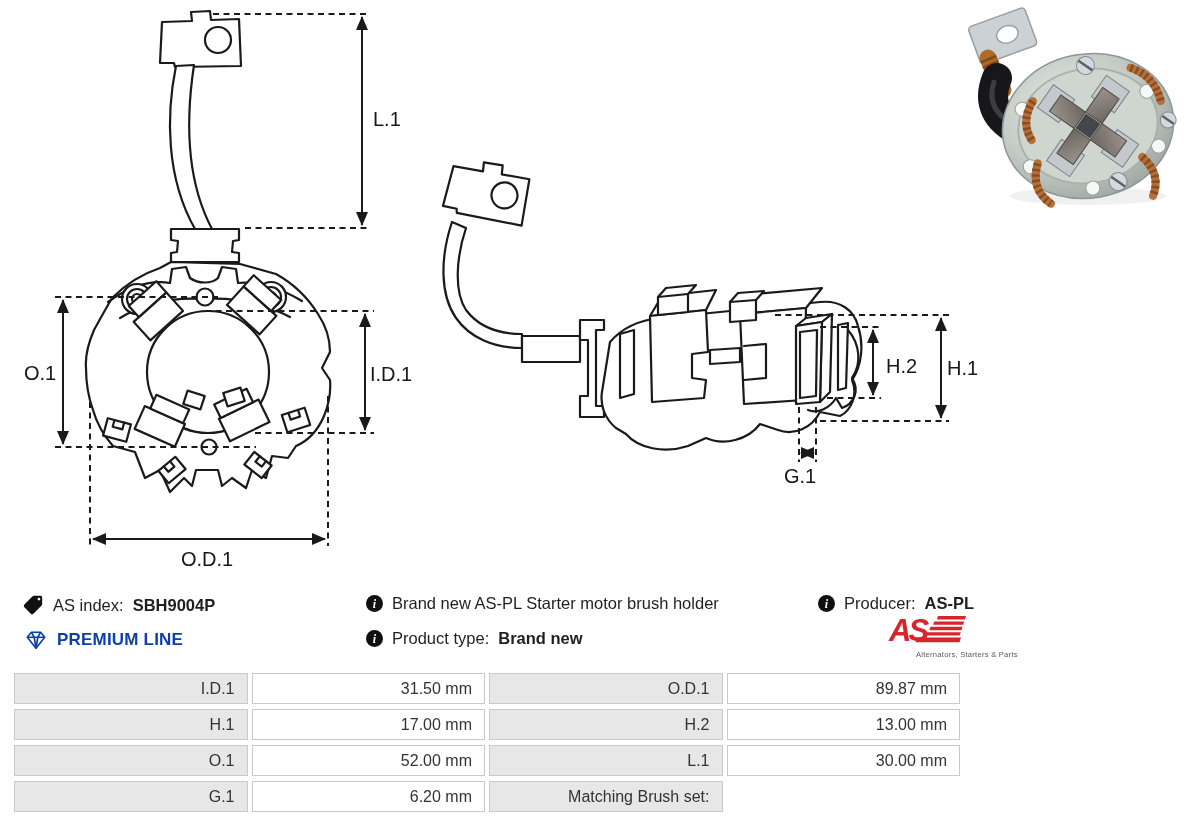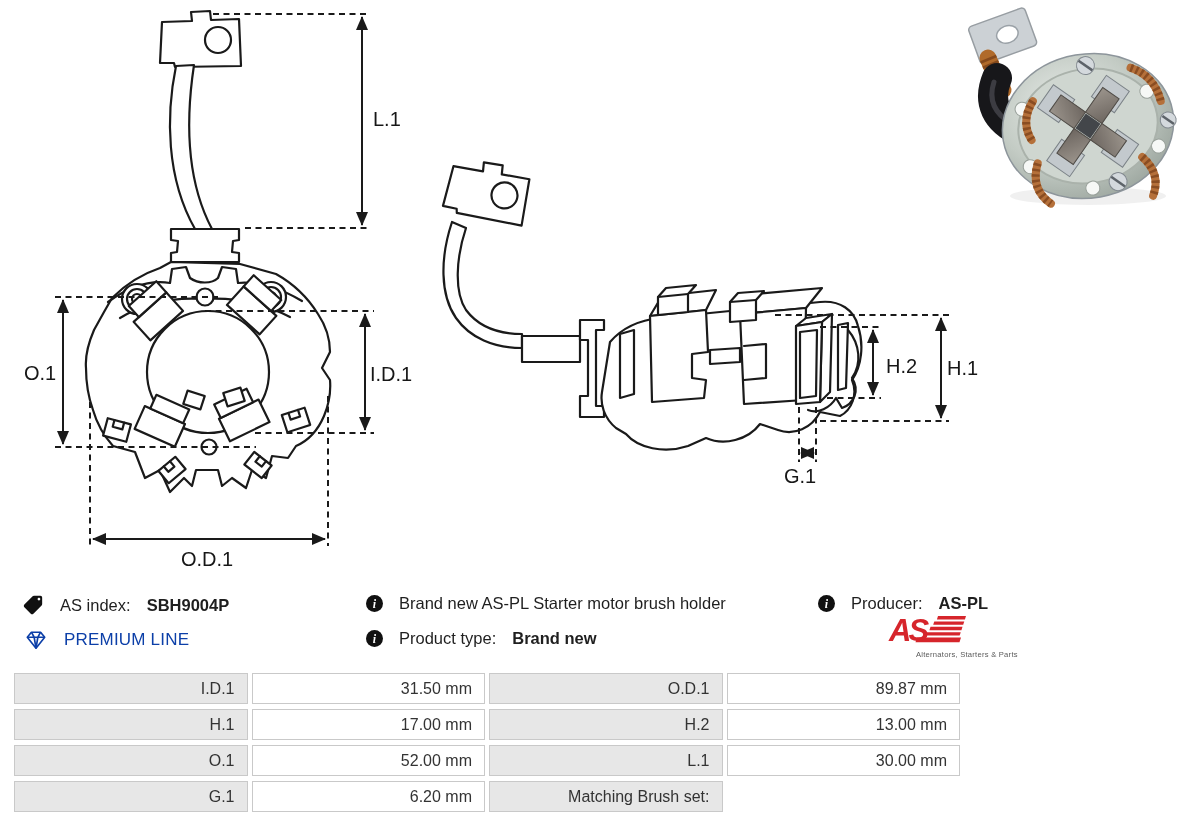--- a/index.html
+++ b/index.html
@@ -6,26 +6,26 @@
   .page{position:relative;width:1188px;height:824px;background:#fff;overflow:hidden;
         font-family:"Liberation Sans",sans-serif;}
   svg.art{position:absolute;left:0;top:0;}
   
   .s{stroke:#1a1a1a;stroke-width:2.2;fill:none;stroke-linejoin:round;stroke-linecap:round;}
   .w{fill:#fff;}
   .d{stroke:#1a1a1a;stroke-width:2;fill:none;stroke-dasharray:6 4.5;}
   .a{stroke:#1a1a1a;stroke-width:2;fill:none;}
   .t{font-family:"Liberation Sans",sans-serif;font-size:20px;fill:#171717;}
   
-  .info-item{position:absolute;display:flex;align-items:center;gap:16px;font-size:16.5px;color:#1f1f1f;white-space:nowrap;}
+  .info-item{position:absolute;display:flex;align-items:center;gap:9px;font-size:16.5px;color:#1f1f1f;white-space:nowrap;}
   .info-item .bold{font-weight:700;}
   .ibadge{flex:0 0 auto;width:17px;height:17px;border-radius:50%;background:#101010;color:#fff;
           display:inline-flex;align-items:center;justify-content:center;
           font-family:"Liberation Serif",serif;font-style:italic;font-weight:700;font-size:12px;line-height:1;}
-  .premium-text{font-weight:400;font-size:17px;letter-spacing:.2px;}
+  .premium-text{font-weight:700;font-size:17px;letter-spacing:.2px;}
   .logo-wrap{position:absolute;left:876px;top:613px;width:110px;text-align:center;}
   .logo-tagline{font-size:7.6px;color:#5a5a5a;letter-spacing:.25px;margin-top:1px;white-space:nowrap;margin-left:40px;}
   
   .spec-table{position:absolute;left:14px;top:673px;width:946px;display:grid;
               grid-template-columns:repeat(4,1fr);column-gap:4px;row-gap:5px;}
   .cell{height:29px;display:flex;align-items:center;justify-content:flex-end;
         padding-right:12px;font-size:16px;color:#333;border:1px solid #c9c9c9;}
   .lab{background:#e7e7e7;}
   .val{background:#fff;}
 </style>

